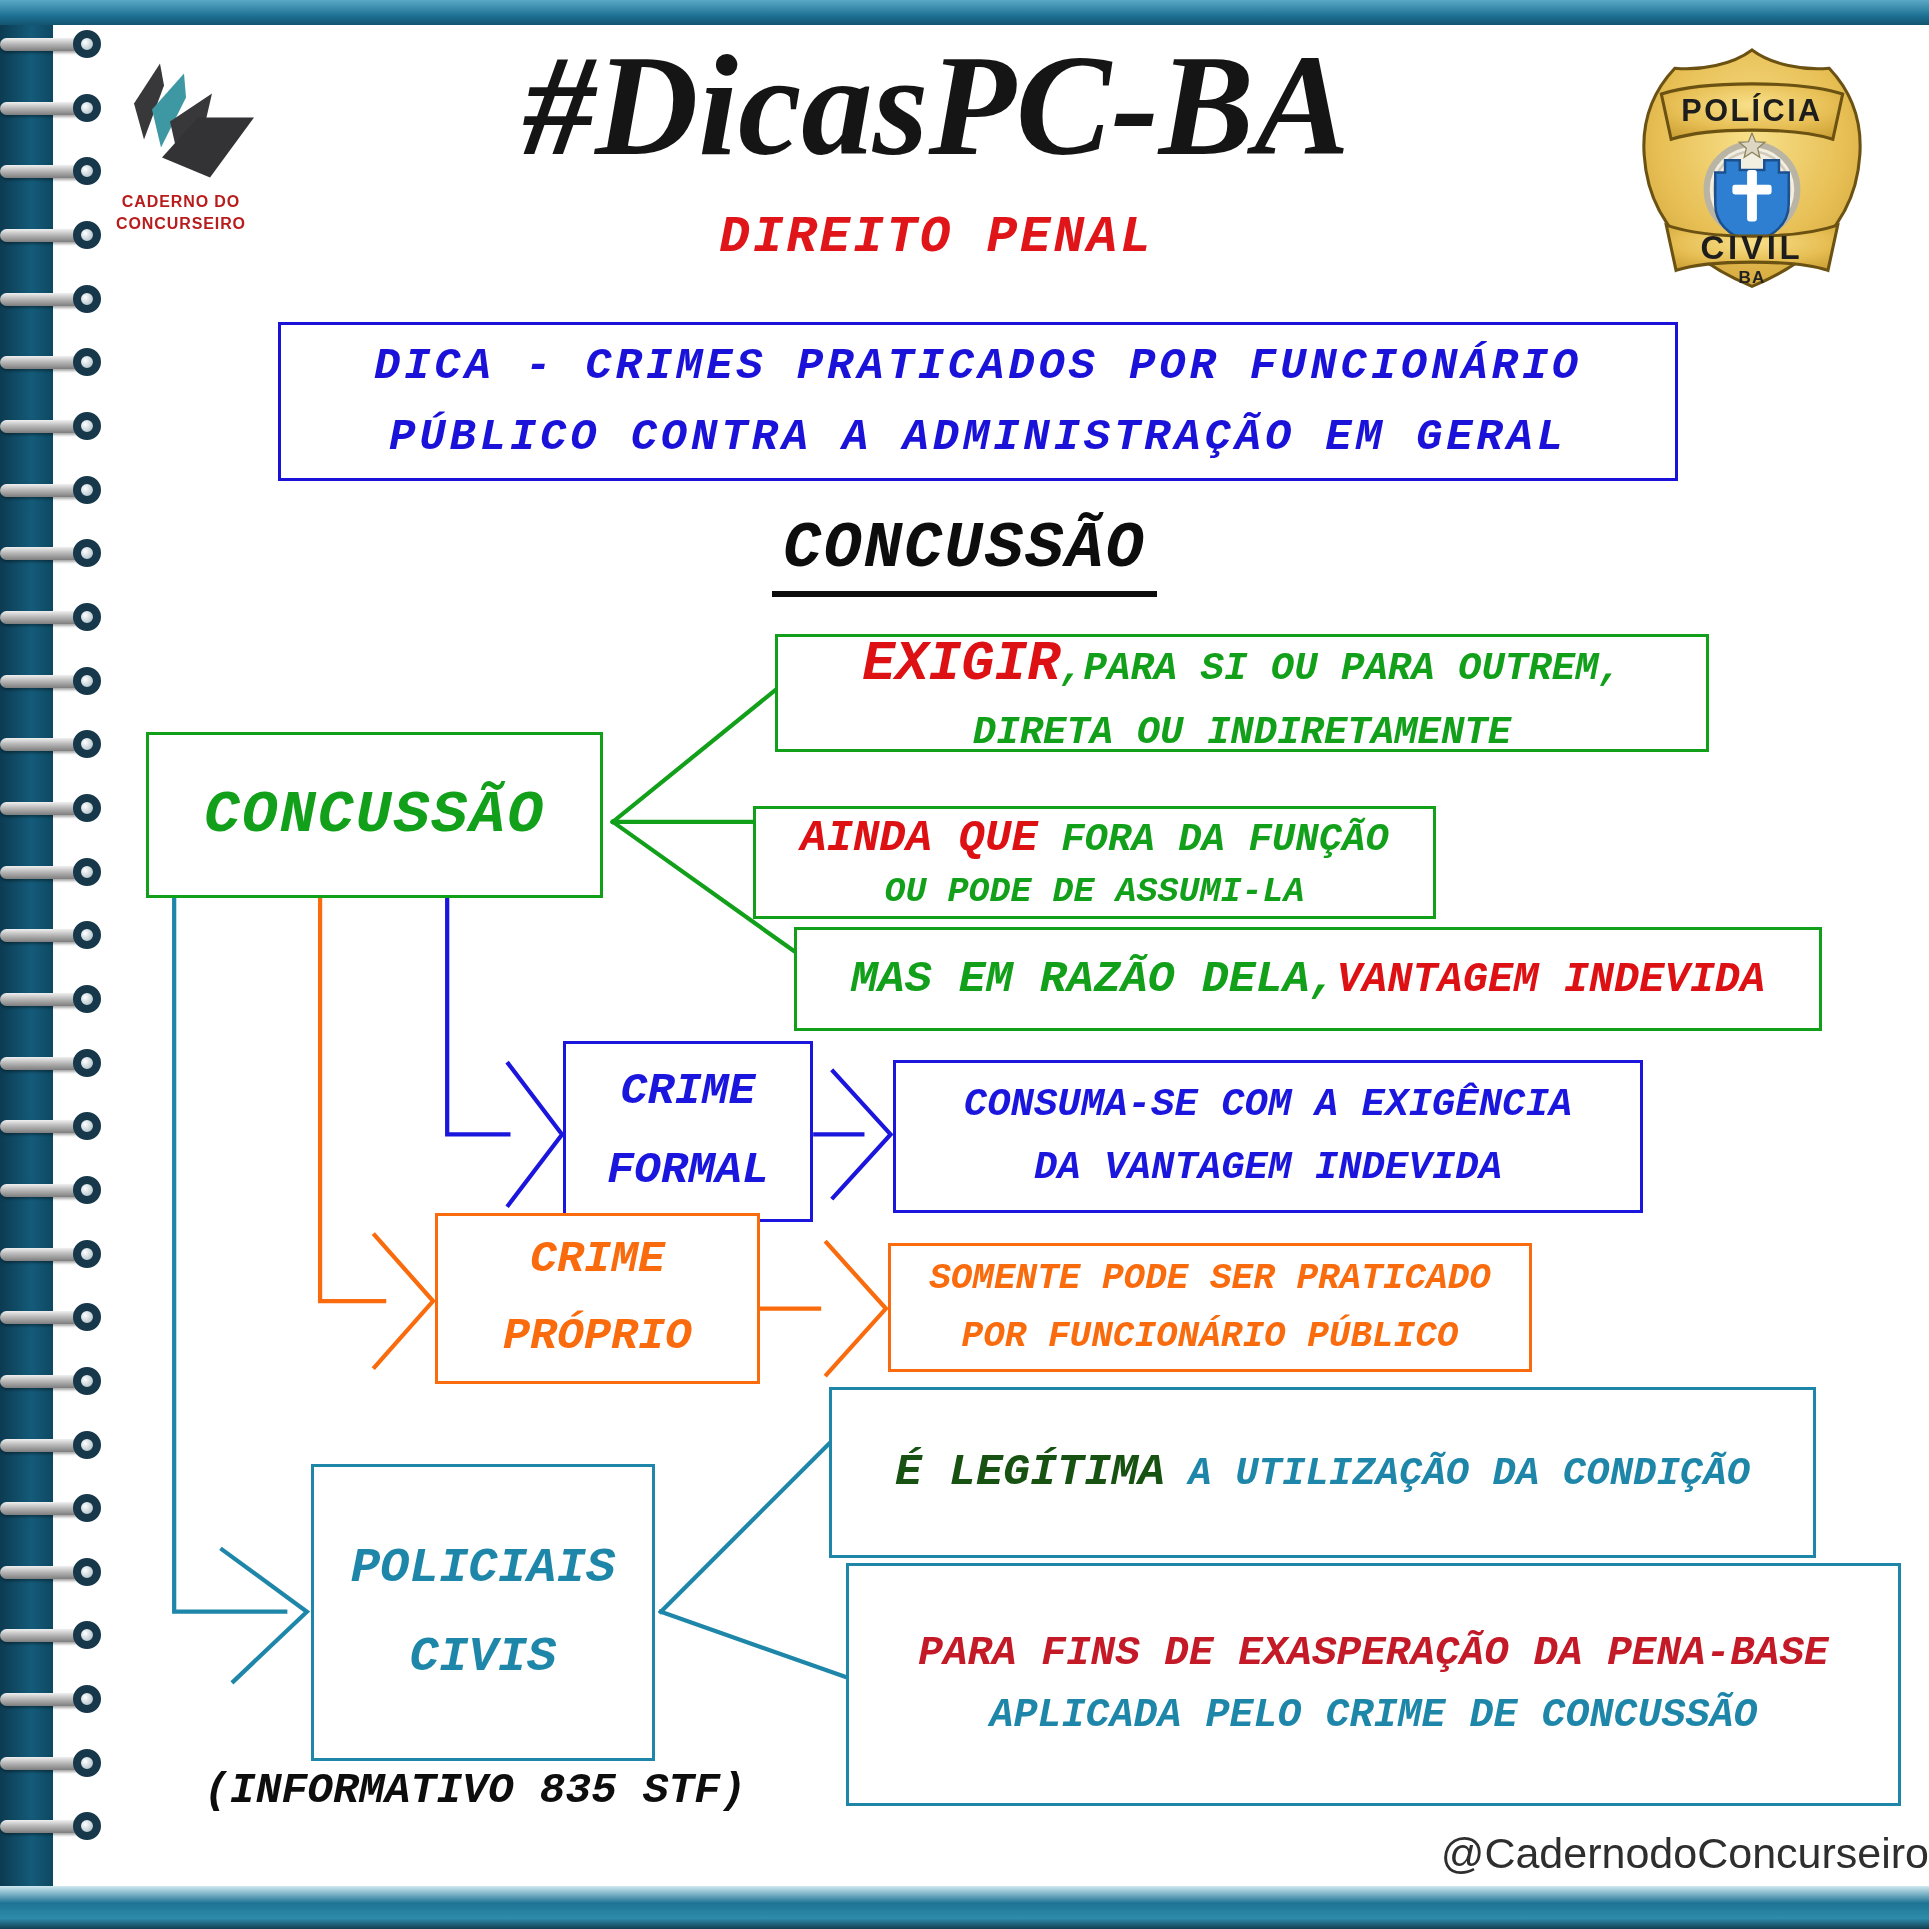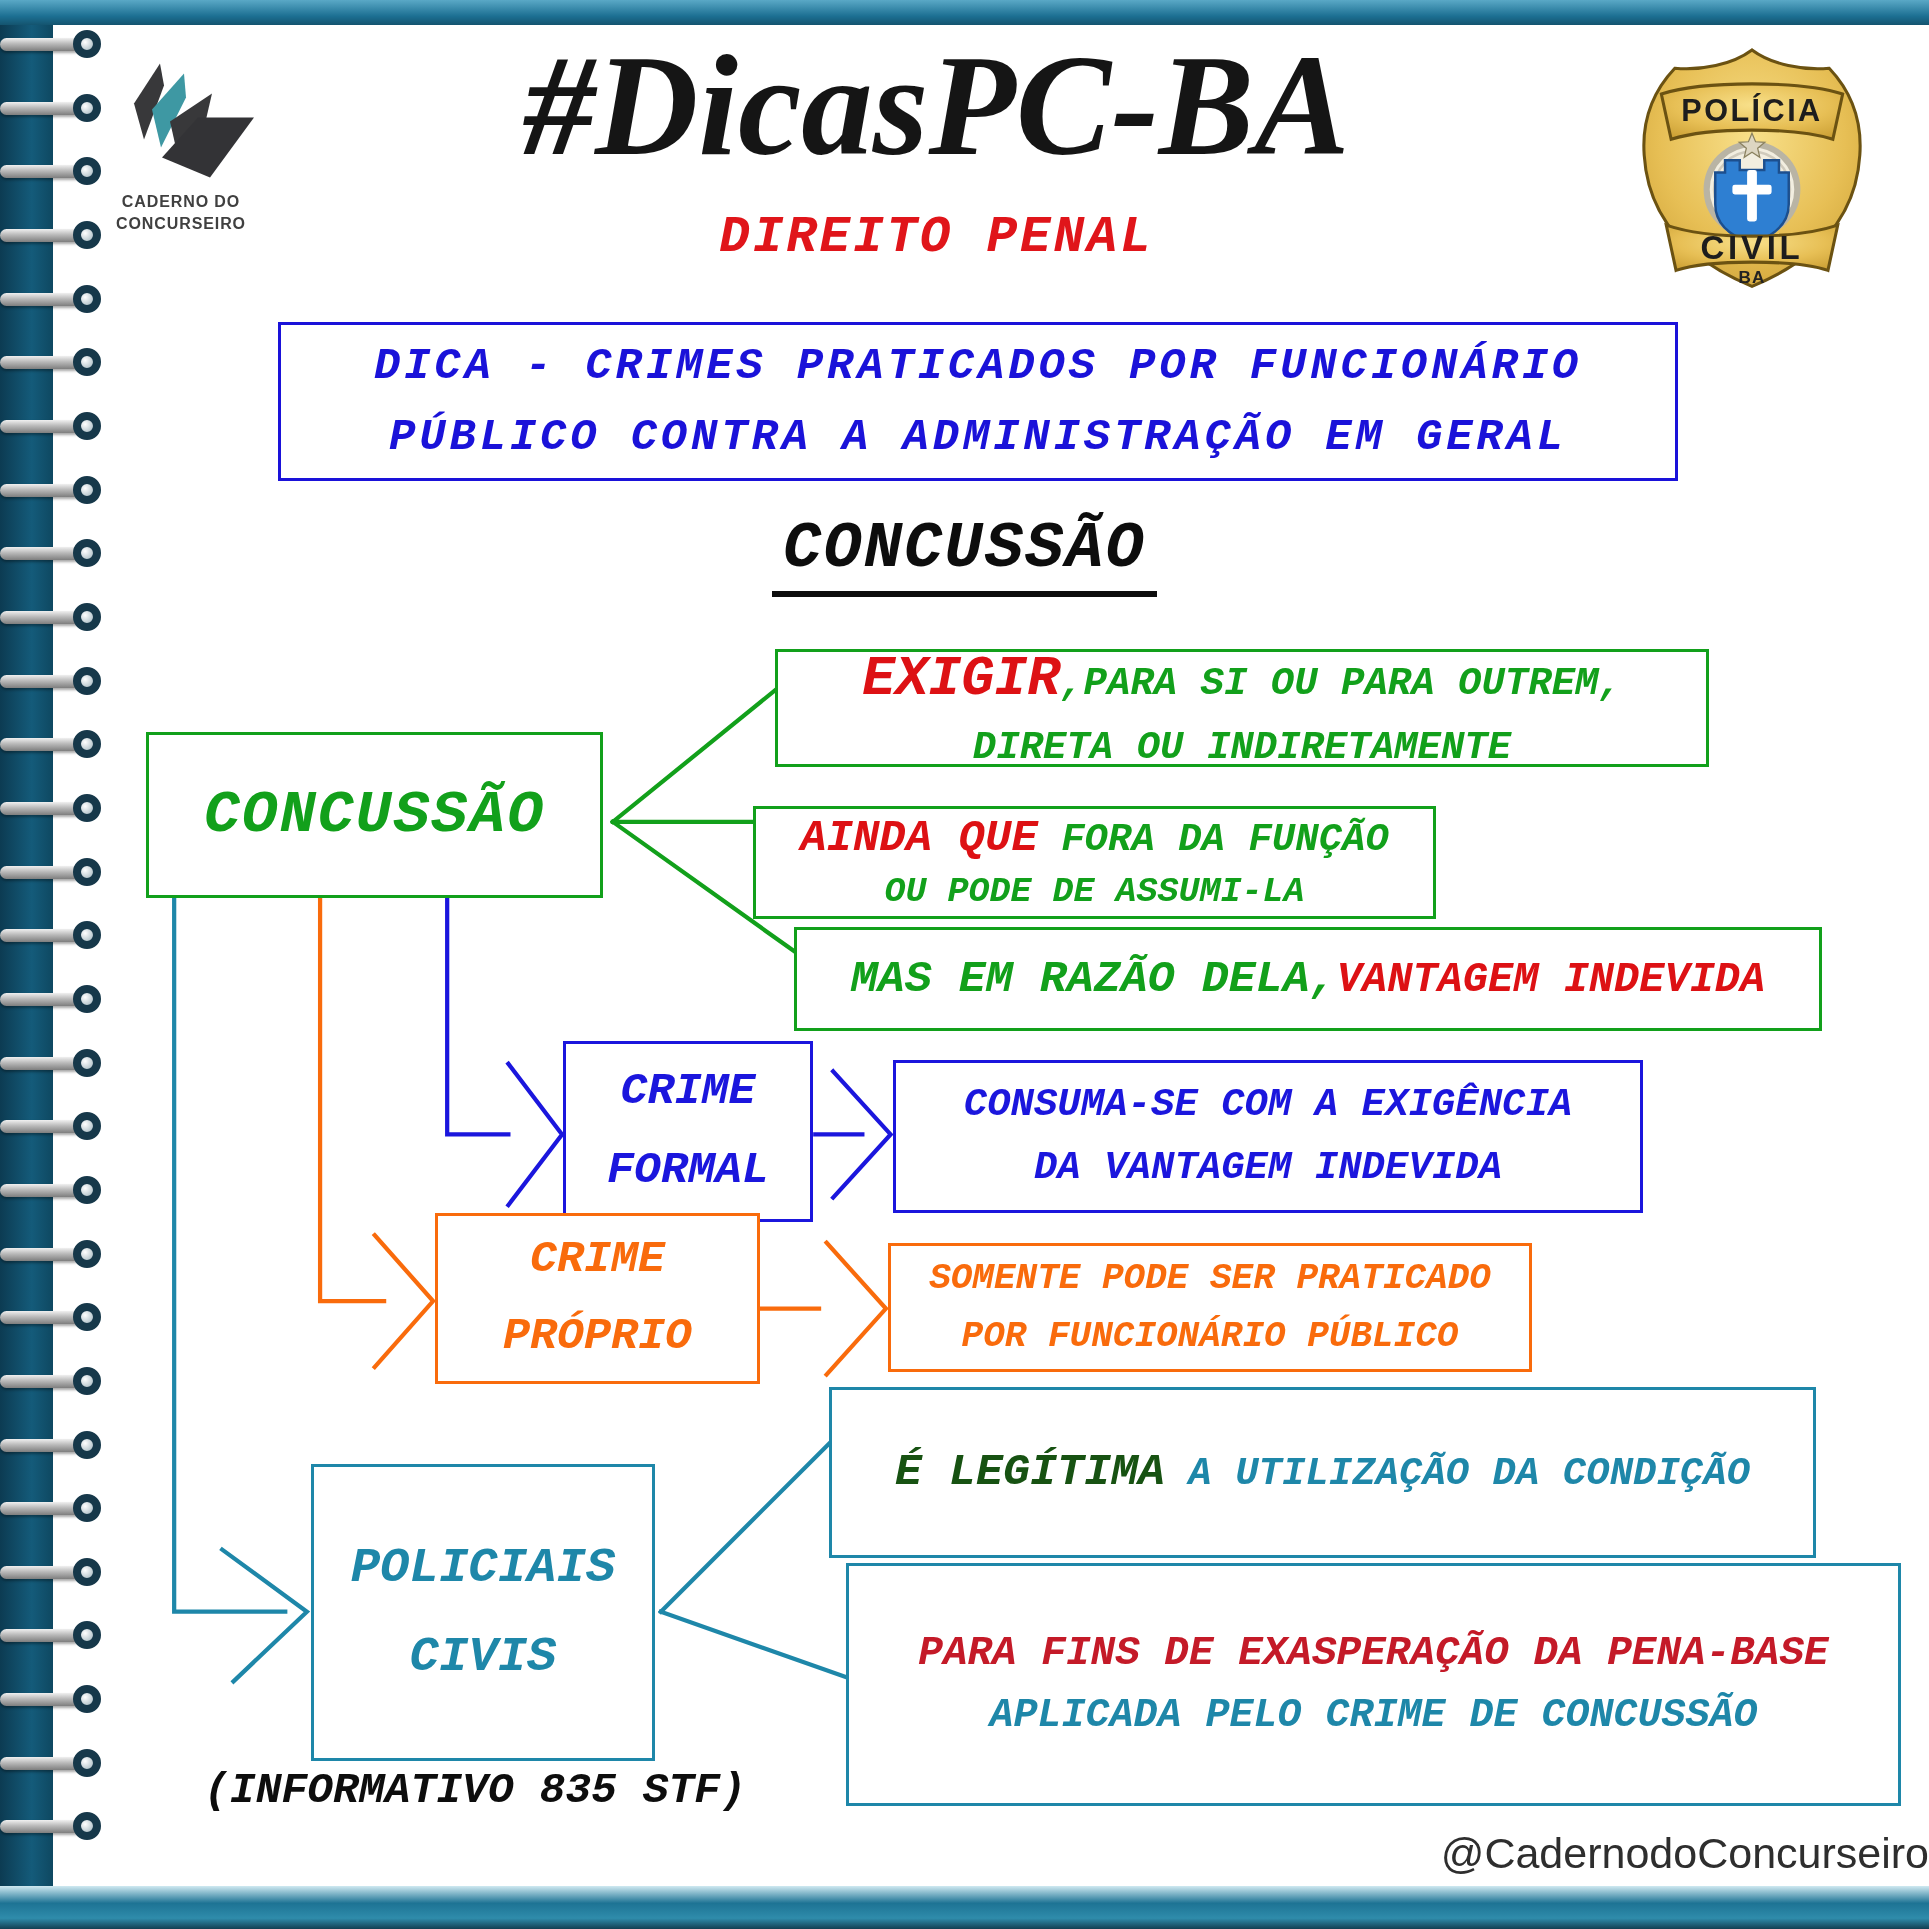--- a/index.html
+++ b/index.html
@@ -16,21 +16,21 @@
   .spine{position:absolute;left:0;top:25.4px;width:53px;height:1861px;
     background:linear-gradient(90deg,#0c3b52,#145b7a 60%,#0e4861);z-index:1}
   .rings{position:absolute;left:0;top:0;width:122px;height:1929px;z-index:6;pointer-events:none}
   .ring{position:absolute;left:0;width:105px;height:28px}
   .ring::before{content:"";position:absolute;left:0;top:7.5px;width:81px;height:13px;border-radius:6.6px;
     background:linear-gradient(180deg,#f0f0f0,#b9b9b9 45%,#7e7e7e);box-shadow:0 1.9px 2.8px rgba(0,0,0,.35)}
   .ring::after{content:"";position:absolute;left:73px;top:0;width:28px;height:28px;border-radius:50%;
     border:8.5px solid #16384a;background:radial-gradient(circle at 35% 35%,#ffffff,#9fb3bc);box-sizing:border-box}
   
   .brand-text{position:absolute;left:89px;top:191px;width:184px;text-align:center;
-    color:#404040;font-size:16px;font-weight:bold;letter-spacing:0.9px;line-height:1.35;z-index:2}
+    color:#b91c1c;font-size:16px;font-weight:bold;letter-spacing:0.9px;line-height:1.35;z-index:2}
   .page-title{position:absolute;left:254px;top:28px;width:1365px;text-align:center;
     font-family:"Liberation Serif","DejaVu Serif",serif;font-style:italic;font-weight:600;
     font-size:143px;color:#151515;line-height:1.1;z-index:2}
   .subject{position:absolute;left:254px;top:209px;width:1365px;text-align:center;
     font-size:51px;color:#e0151a;letter-spacing:2.8px;z-index:2}
   .tip-box{position:absolute;left:278px;top:322px;width:1394px;height:153px;
     border:3.8px solid #1a12d9;display:flex;flex-direction:column;justify-content:center;
     text-align:center;color:#1a12d9;font-size:44px;line-height:1.6;letter-spacing:3.8px;z-index:2}
   .heading{position:absolute;left:56px;top:513px;width:1817px;text-align:center;z-index:2}
   .heading span{display:inline-block;font-size:64px;color:#0d0d0d;
@@ -159,21 +159,21 @@
     <polyline points="236,1646 326,1712 248,1786"></polyline>
     <line x1="702" y1="1712" x2="884" y2="1530"></line>
     <line x1="702" y1="1712" x2="900" y2="1782"></line>
   </g>
 </svg>
 
 <div class="dbox b-green mono" style="left:146px;top:732px;width:457px;height:166px;font-size:60px;letter-spacing:1.9px">
   <div class="c-green">CONCUSSÃO</div>
 </div>
 
-<div class="dbox b-green mono" style="left:775px;top:649px;width:934px;height:118px;line-height:1.45">
+<div class="dbox b-green mono" style="left:775px;top:634px;width:934px;height:118px;line-height:1.45">
   <div style="white-space:nowrap">
     <span class="c-red" style="font-size:55px">EXIGIR</span><span class="c-green" style="font-size:39px">,PARA SI OU PARA OUTREM,</span>
   </div>
   <div class="c-green" style="font-size:39px">DIRETA OU INDIRETAMENTE</div>
 </div>
 
 <div class="dbox b-green mono" style="left:753px;top:806px;width:683px;height:113px;line-height:1.35">
   <div style="white-space:nowrap">
     <span class="c-red" style="font-size:44px">AINDA QUE</span><span class="c-green" style="font-size:39px;white-space:pre"> FORA DA FUNÇÃO</span>
   </div>

